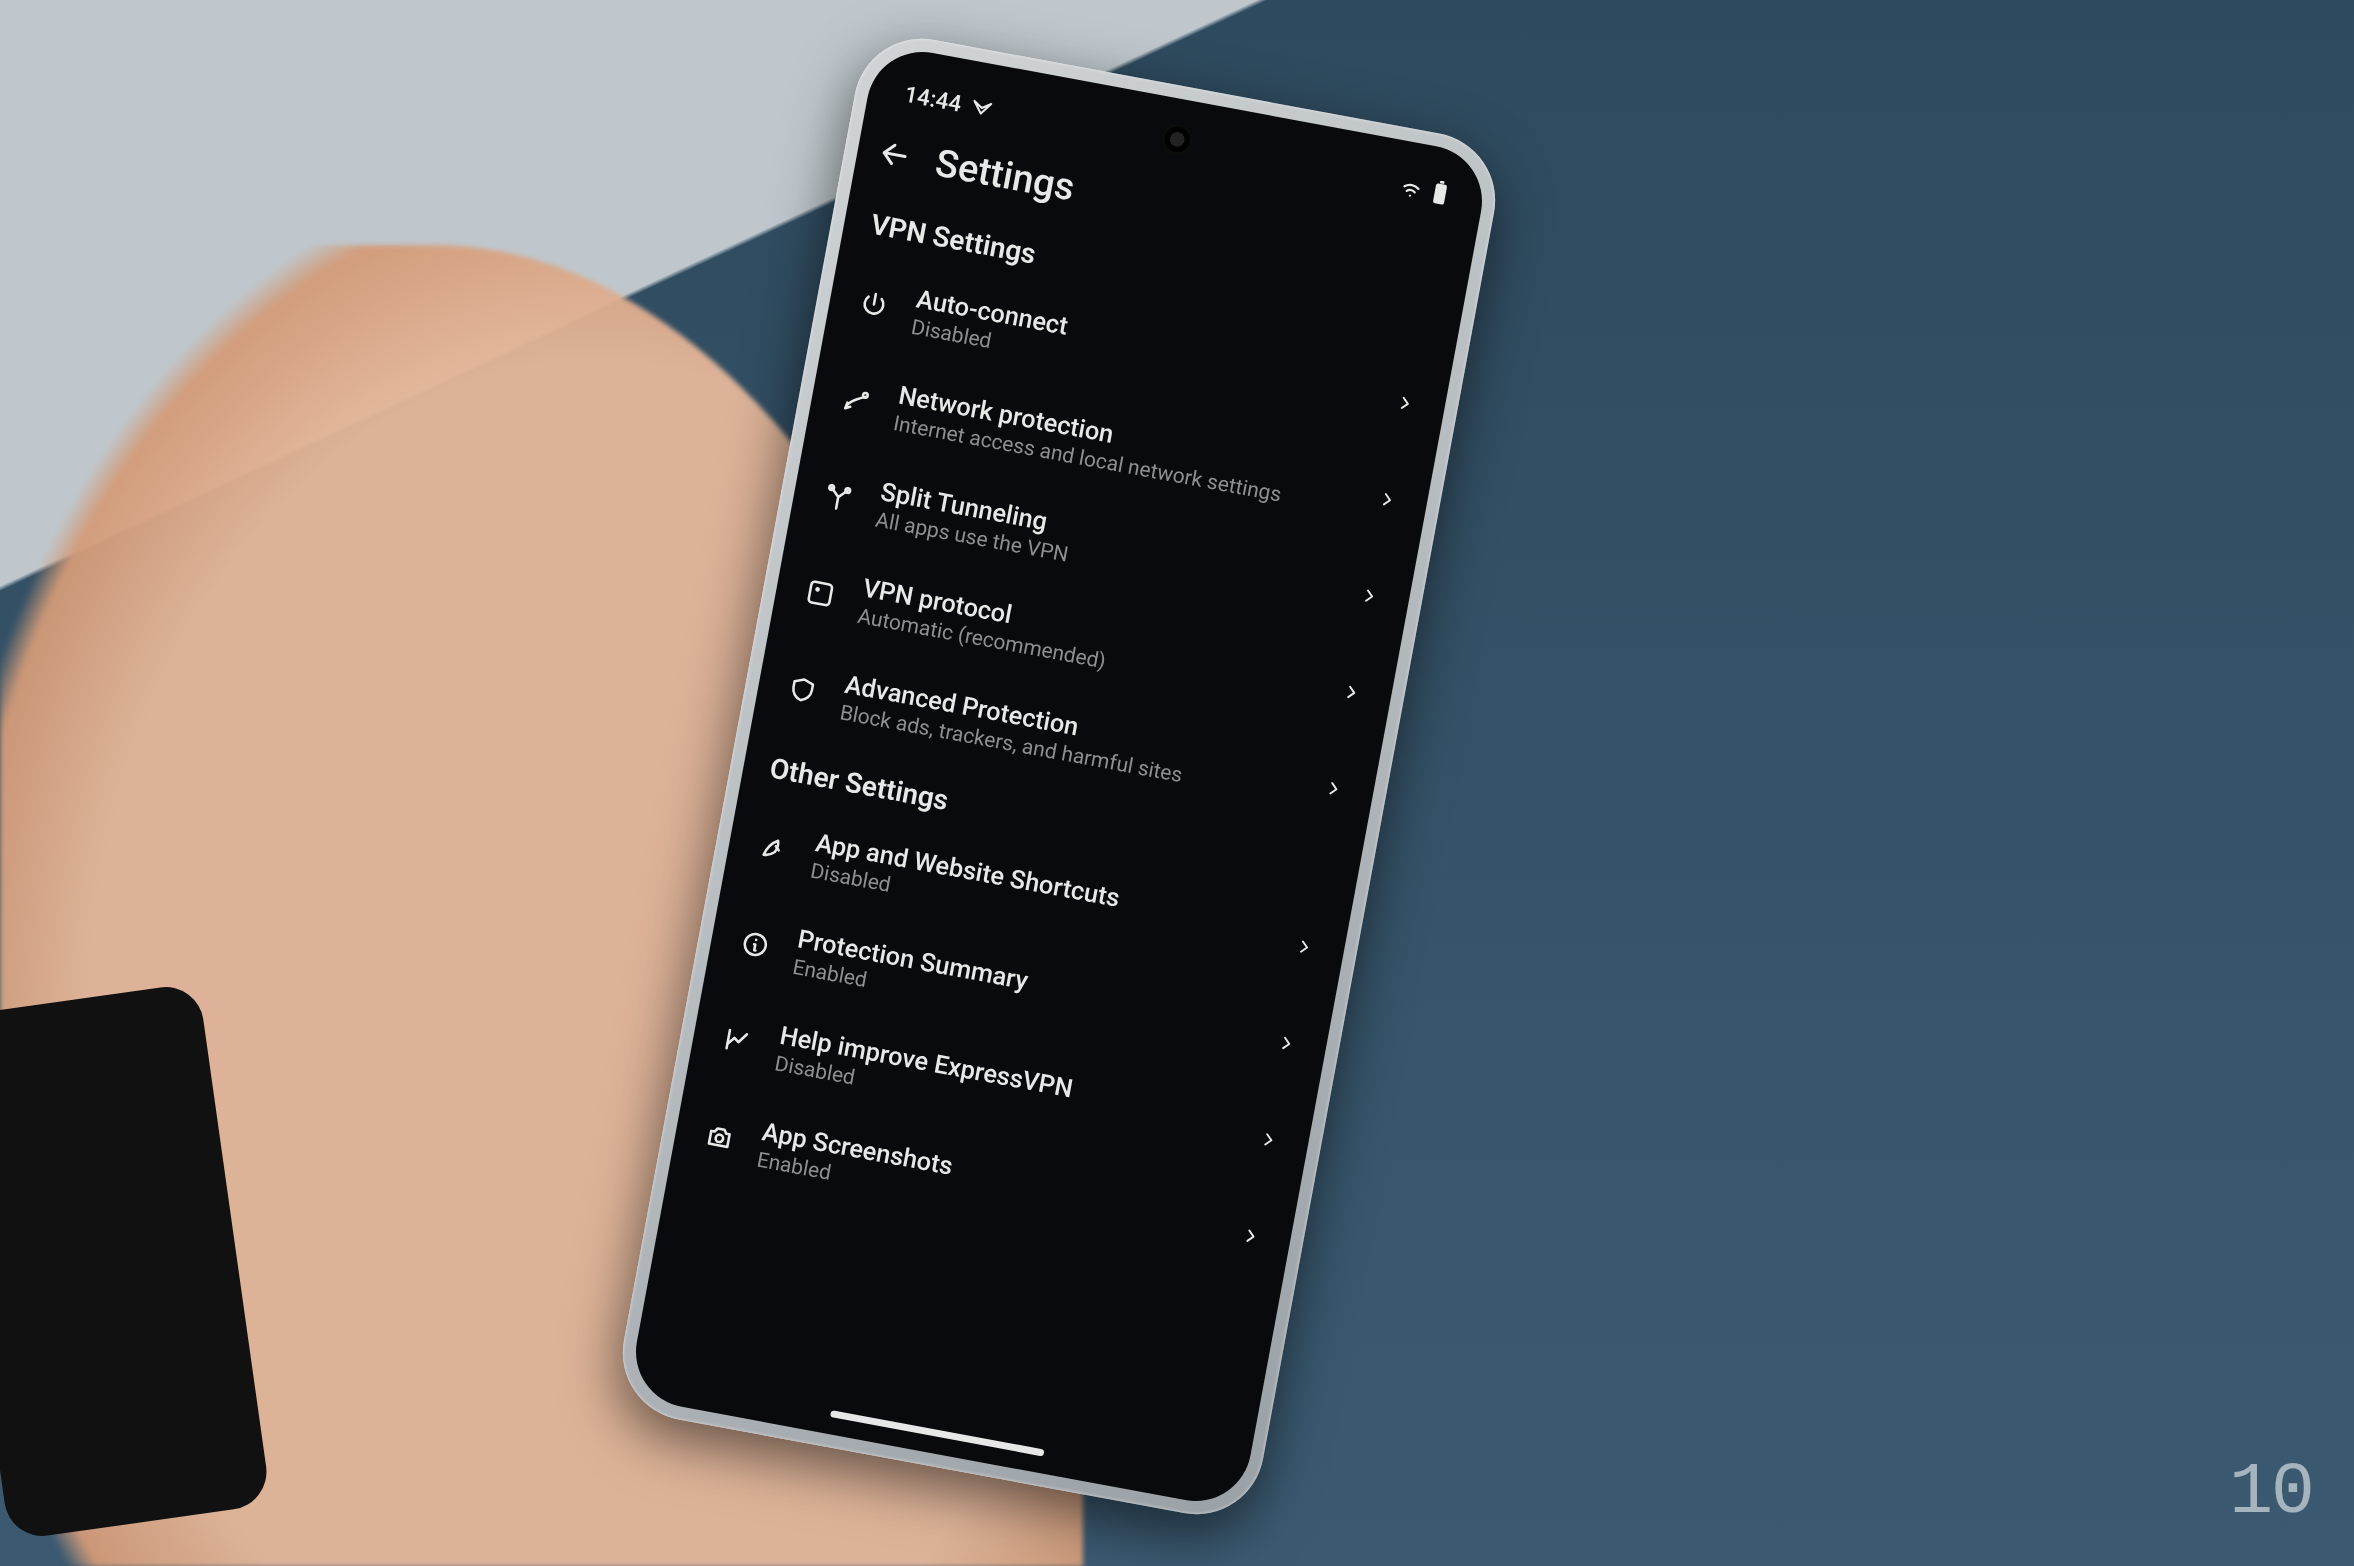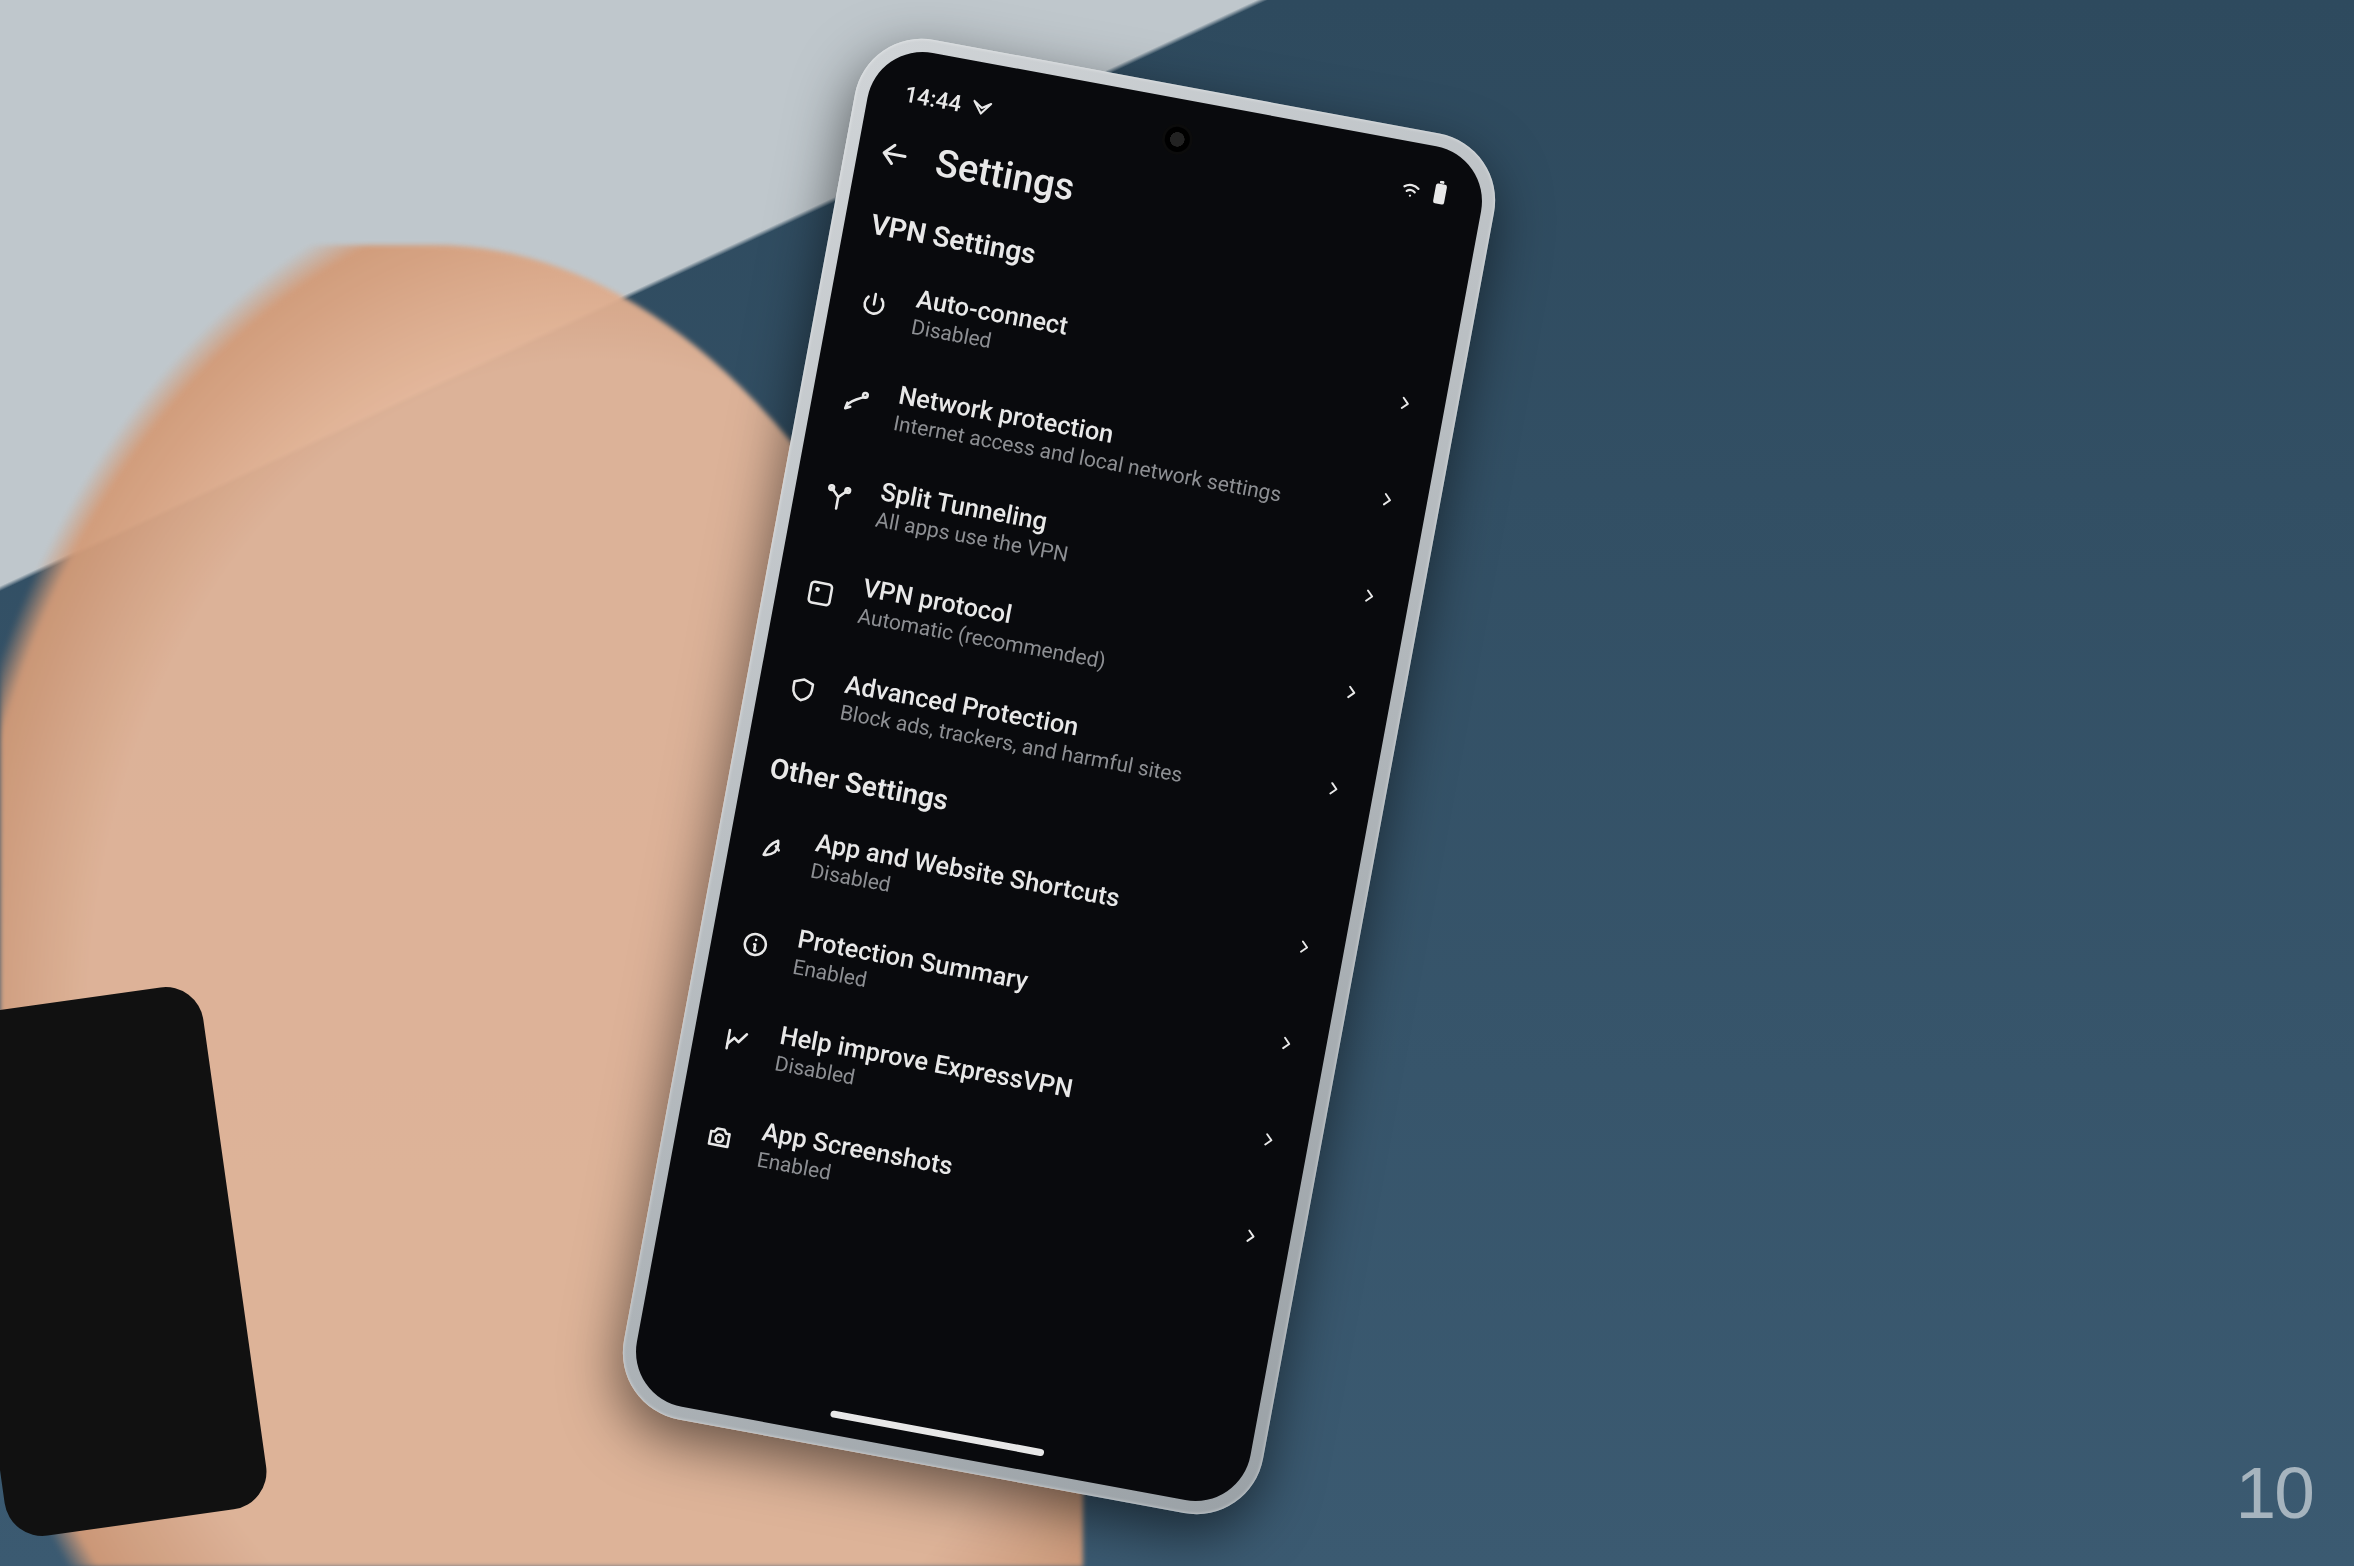--- a/index.html
+++ b/index.html
@@ -36,21 +36,21 @@
     border-radius: 38px;
     transform: rotate(-8deg);
   }
   .watermark {
     position: absolute;
     right: 41px; bottom: 32px;
     font-size: 73px;
     font-weight: 300;
     color: rgba(255,255,255,.55);
     letter-spacing: -1.9px;
-    font-family: Liberation Sans, sans-serif;
+    font-family: Liberation Mono, monospace;
   }
 
   
   .phone-wrap {
     position: absolute;
     left: 734px;  top: 75px;
     width: 650px; height: 1403px;
     transform: rotate(10.5deg);
     transform-origin: 50% 50%;
   }

